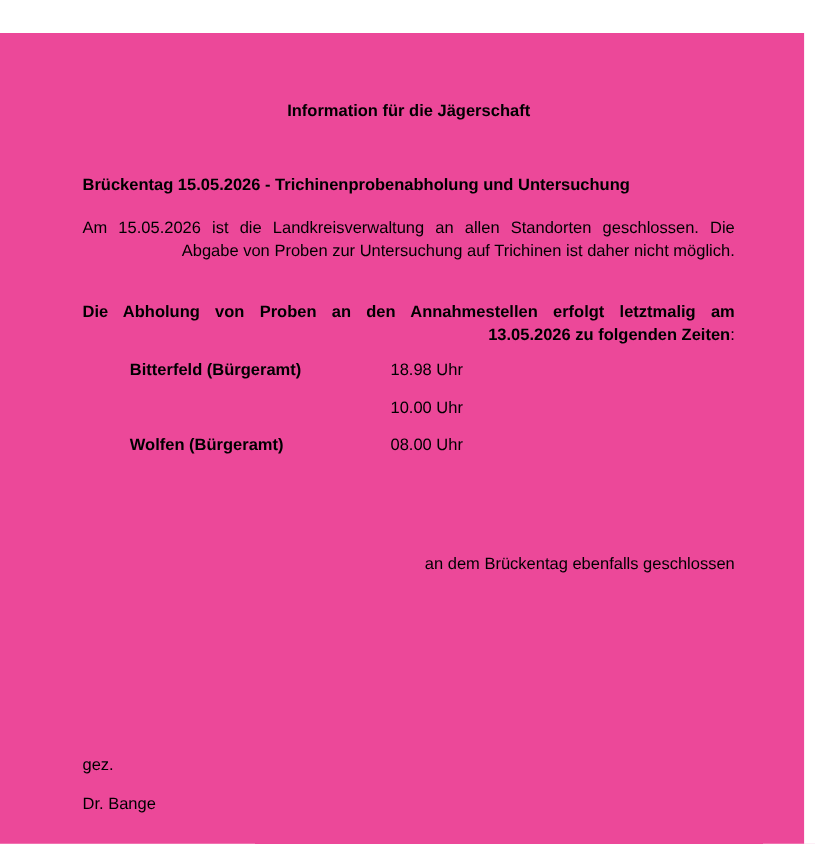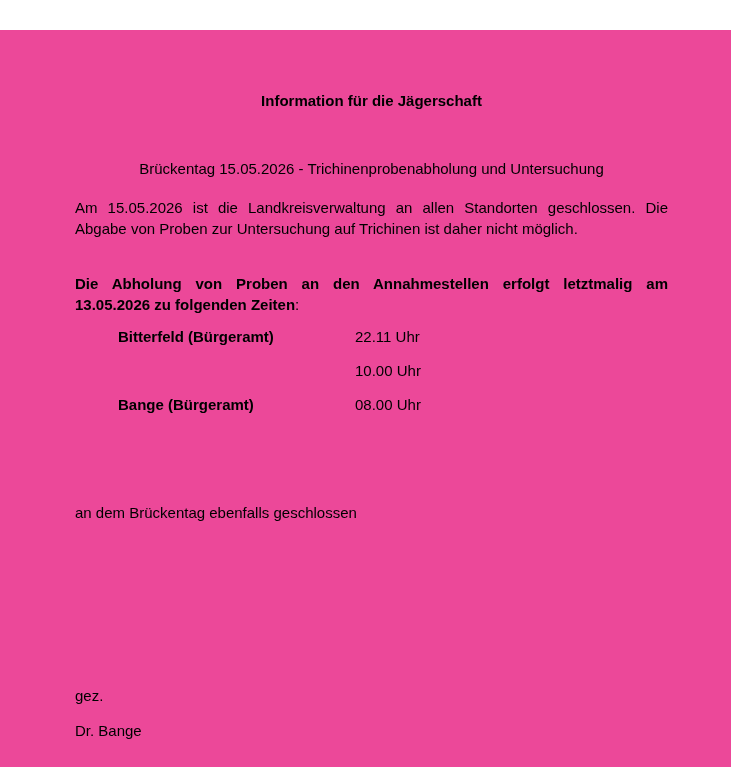--- a/index.html
+++ b/index.html
@@ -22,38 +22,37 @@
     overflow: hidden;
     margin-top: 30px;
   }
   .abs { position: absolute; }
   .block {
     left: 75px;
     width: 593px;
   }
   .line {
     line-height: 21px;
-    text-align: left;
+    text-align: right;
     white-space: normal;
   }
   .just {
     text-align: justify;
     text-align-last: justify;
   }
   .b { font-weight: bold; }
   .title {
     top: 62px;
     text-align: center;
     font-weight: bold;
   }
   .heading {
     top: 128px;
-    font-weight: normal;
+    font-weight: bold;
     line-height: 21px;
-    text-align: center;
   }
   .para-closed { top: 167px; }
   .para-pickup { top: 243px; }
   .sched-row {
     left: 75px;
     width: 593px;
     height: 20px;
   }
   .sched-row .loc { position: absolute; left: 43px; top: 0; font-weight: bold; }
   .sched-row .time { position: absolute; left: 280px; top: 0; }
@@ -87,27 +86,27 @@
     <div class="line">Abgabe von Proben zur Untersuchung auf Trichinen ist daher nicht möglich.</div>
   </div>
 
   <div class="abs block para-pickup">
     <div class="line just b">Die Abholung von Proben an den Annahmestellen erfolgt letztmalig am</div>
     <div class="line"><span class="b">13.05.2026 zu folgenden Zeiten</span><span>:</span></div>
   </div>
 
   <div class="abs sched-row row-0">
     <span class="loc">Bitterfeld (Bürgeramt)</span>
-    <span class="time">22.11 Uhr</span>
+    <span class="time">18.98 Uhr</span>
   </div>
   <div class="abs sched-row row-1">
     <span class="time">10.00 Uhr</span>
   </div>
   <div class="abs sched-row row-2">
-    <span class="loc">Bange (Bürgeramt)</span>
+    <span class="loc">Wolfen (Bürgeramt)</span>
     <span class="time">08.00 Uhr</span>
   </div>
 
 
   <div class="abs block para-lab">
     <div class="line">an dem Brückentag ebenfalls geschlossen</div>
   </div>
 
   <div class="abs block sig-name">Dr. Bange</div>
   <div class="abs block sig-gez">gez.</div>

